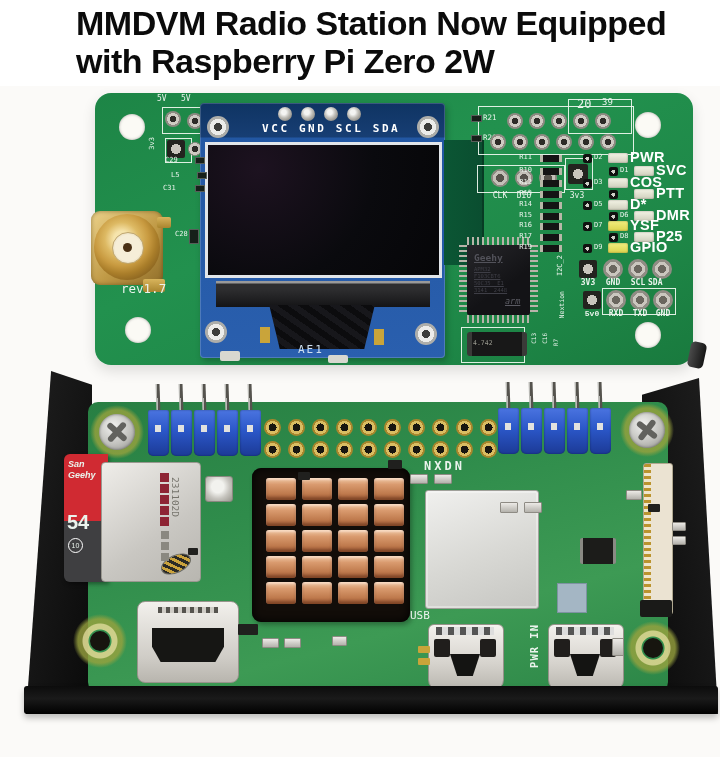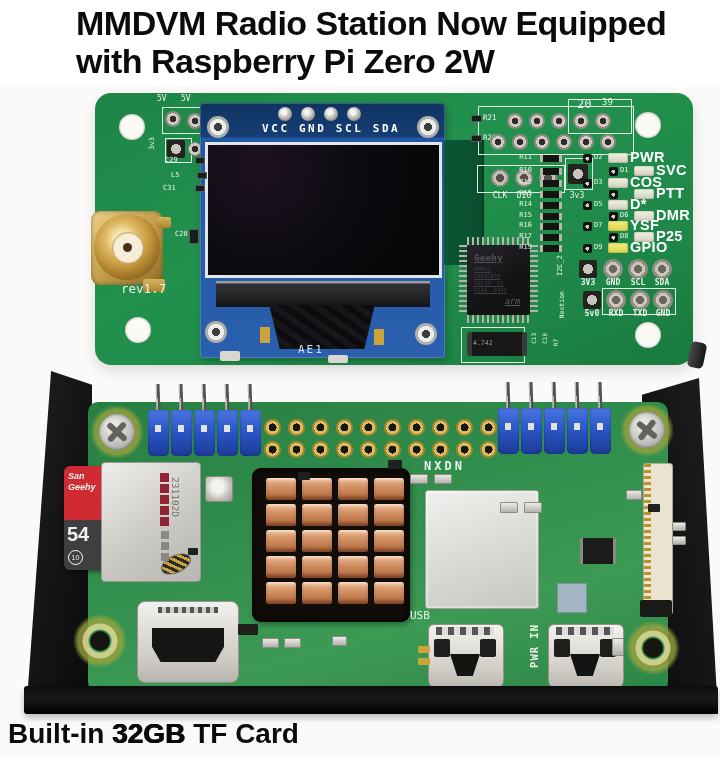--- a/index.html
+++ b/index.html
@@ -65,21 +65,21 @@
     background:linear-gradient(165deg,#287f43 0%,#2f8c4b 35%,#3d9a54 70%,#2c8647 100%);}
   .ring-olive{position:absolute;width:54px;height:54px;border-radius:50%;background:radial-gradient(circle,rgba(0,0,0,0) 0 11px,rgba(212,210,140,0.95) 12px 17px,rgba(152,162,62,0.8) 18px 22px,rgba(60,120,50,0) 27px);}
   .screw{position:absolute;width:36px;height:36px;border-radius:50%;background:radial-gradient(circle at 40% 35%,#f2f2f0,#c2c2be 55%,#8e8e8a);box-shadow:inset 0 0 3px rgba(0,0,0,0.5);}
   .scross{position:absolute;left:6px;top:15px;width:24px;height:6px;border-radius:3px;background:#62625e;}
   .hole-dark{position:absolute;width:20px;height:20px;border-radius:50%;background:#17150f;}
   .ghole{position:absolute;width:17px;height:17px;border-radius:50%;background:radial-gradient(circle,#181610 0 4px,#d9bd62 4px 6.5px,#a8862c 6.5px 8.5px);}
   .hseg{position:absolute;width:21px;height:46px;border-radius:2px 2px 5px 5px;background:linear-gradient(180deg,#4a74e0 0%,#2b57c8 45%,#1c3a96 100%);box-shadow:inset 0 0 2px rgba(0,0,0,0.4);}
   .hcontact{position:absolute;width:6px;height:7px;background:#e2e2de;}
   .hpin{position:absolute;width:4px;height:28px;background:linear-gradient(90deg,#b8b8b4 0 1.5px,#55534e 1.5px 4px);transform:rotate(-2deg);}
   
-  #sdcard{position:absolute;left:-24px;top:64px;width:44px;height:104px;border-radius:6px 0 0 6px;background:linear-gradient(180deg,#d02a32 0 52%,#3f3f41 52% 100%);box-shadow:1px 2px 4px rgba(0,0,0,0.4);}
+  #sdcard{position:absolute;left:-24px;top:52px;width:44px;height:128px;border-radius:6px 0 0 6px;background:linear-gradient(180deg,#d02a32 0 52%,#3f3f41 52% 100%);box-shadow:1px 2px 4px rgba(0,0,0,0.4);}
   #sdslot{position:absolute;left:13px;top:60px;width:98px;height:118px;border-radius:4px;background:linear-gradient(145deg,#efede9,#c9c7c2 60%,#b8b6b0);border:1px solid #9a9890;}
   .sdsq-r{position:absolute;width:9px;height:9px;background:#8e2434;}
   .sdsq-g{position:absolute;width:8px;height:8px;background:#8a8880;}
   #sdspring{position:absolute;left:58px;top:92px;width:30px;height:16px;border-radius:50%;background:repeating-linear-gradient(50deg,#caa23c 0 3px,#2a2a26 3px 6px);transform:rotate(-25deg);border:1px solid #6a6a64;}
   
   #heatsink{position:absolute;left:164px;top:66px;width:158px;height:154px;border-radius:9px;background:#120d09;box-shadow:inset 0 0 10px #000,2px 3px 5px rgba(0,0,0,0.3);}
   .fin{position:absolute;width:30px;height:22px;border-radius:3px;background:linear-gradient(180deg,#f0c8a6 0%,#d99a6e 30%,#c07b4e 70%,#a5633c 100%);box-shadow:inset 0 -3px 3px rgba(80,30,10,0.45),inset 0 2px 2px rgba(255,235,220,0.55);}
   
   #shield{position:absolute;left:337px;top:88px;width:112px;height:117px;border-radius:3px;background:linear-gradient(160deg,#f0f0ee,#d8d8d4 55%,#c6c6c2);border:1px solid #a0a09a;box-shadow:inset 0 0 0 2px rgba(255,255,255,0.35);}
   
@@ -270,23 +270,23 @@
       <div class="silk" style="position: absolute; left: 499px; top: 151px; font-size: 7px;">D9</div>
       <div class="ledp ledp-y" style="position: absolute; left: 513px; top: 150px;"></div>
       <div class="silk ledlab" style="position: absolute; left: 535px; top: 147px;">GPIO</div>
       <div class="ipad-sq" style="position: absolute; left: 484px; top: 167px;"></div>
       <div class="silk" style="position: absolute; left: 479px; top: 186px; width: 28px; text-align: center; font-size: 8px; font-weight: bold;">3V3</div>
       <div class="ipad" style="position: absolute; left: 508px; top: 166px;"></div>
       <div class="silk" style="position: absolute; left: 504px; top: 186px; width: 28px; text-align: center; font-size: 8px; font-weight: bold;">GND</div>
       <div class="ipad" style="position: absolute; left: 533px; top: 166px;"></div>
       <div class="silk" style="position: absolute; left: 529px; top: 186px; width: 28px; text-align: center; font-size: 8px; font-weight: bold;">SCL</div>
       <div class="ipad" style="position: absolute; left: 557px; top: 166px;"></div>
-      <div class="silk" style="position: absolute; left: 553px; top: 186px; width: 28px; text-align: center; font-size: 8px; font-weight: bold;">SDA</div>
+      <div class="silk" style="position: absolute; left: 553px; top: 186px; width: 28px; font-size: 8px; font-weight: bold;">SDA</div>
       <div class="ipad-sq" style="position: absolute; left: 488px; top: 198px;"></div>
-      <div class="silk" style="position: absolute; left: 483px; top: 217px; width: 28px; text-align: center; font-size: 8px; font-weight: bold;">5v0</div>
+      <div class="silk" style="position: absolute; left: 483px; top: 217px; width: 28px; text-align: center; font-size: 8px; font-weight: bold; font-family: Liberation Mono, monospace;">5v0</div>
       <div class="ipad" style="position: absolute; left: 511px; top: 197px;"></div>
       <div class="silk" style="position: absolute; left: 507px; top: 217px; width: 28px; text-align: center; font-size: 8px; font-weight: bold;">RXD</div>
       <div class="ipad" style="position: absolute; left: 535px; top: 197px;"></div>
       <div class="silk" style="position: absolute; left: 531px; top: 217px; width: 28px; text-align: center; font-size: 8px; font-weight: bold;">TXD</div>
       <div class="ipad" style="position: absolute; left: 558px; top: 197px;"></div>
       <div class="silk" style="position: absolute; left: 554px; top: 217px; width: 28px; text-align: center; font-size: 8px; font-weight: bold;">GND</div>
       <div class="smd-m" style="position: absolute; left: 100px; top: 64px; width: 8px; height: 5px;"></div>
       <div class="smd-m" style="position: absolute; left: 102px; top: 79px; width: 8px; height: 5px;"></div>
       <div class="smd-m" style="position: absolute; left: 100px; top: 92px; width: 8px; height: 5px;"></div>
       <div class="smd-m" style="position: absolute; left: 94px; top: 136px; width: 8px; height: 13px;"></div>
@@ -449,15 +449,14 @@
       <div class="smd-d" style="position: absolute; left: 560px; top: 102px; width: 12px; height: 8px;"></div>
       <div class="smd-s" style="position: absolute; left: 524px; top: 236px; width: 10px; height: 16px;"></div>
       <div class="smd-s" style="position: absolute; left: 584px; top: 120px; width: 12px; height: 7px;"></div>
       <div class="smd-s" style="position: absolute; left: 584px; top: 134px; width: 12px; height: 7px;"></div>
       <div class="smd-d" style="position: absolute; left: 100px; top: 146px; width: 10px; height: 7px;"></div>
       <div class="smd-d" style="position: absolute; left: 210px; top: 70px; width: 12px; height: 8px;"></div>
     </div>
 
   <div id="case-front"></div>
 
-  <div class="caption"><span>Built-in </span><span class="hv">32GB</span><span> TF Card</span></div>
 
 </div>
 
 </body></html>

